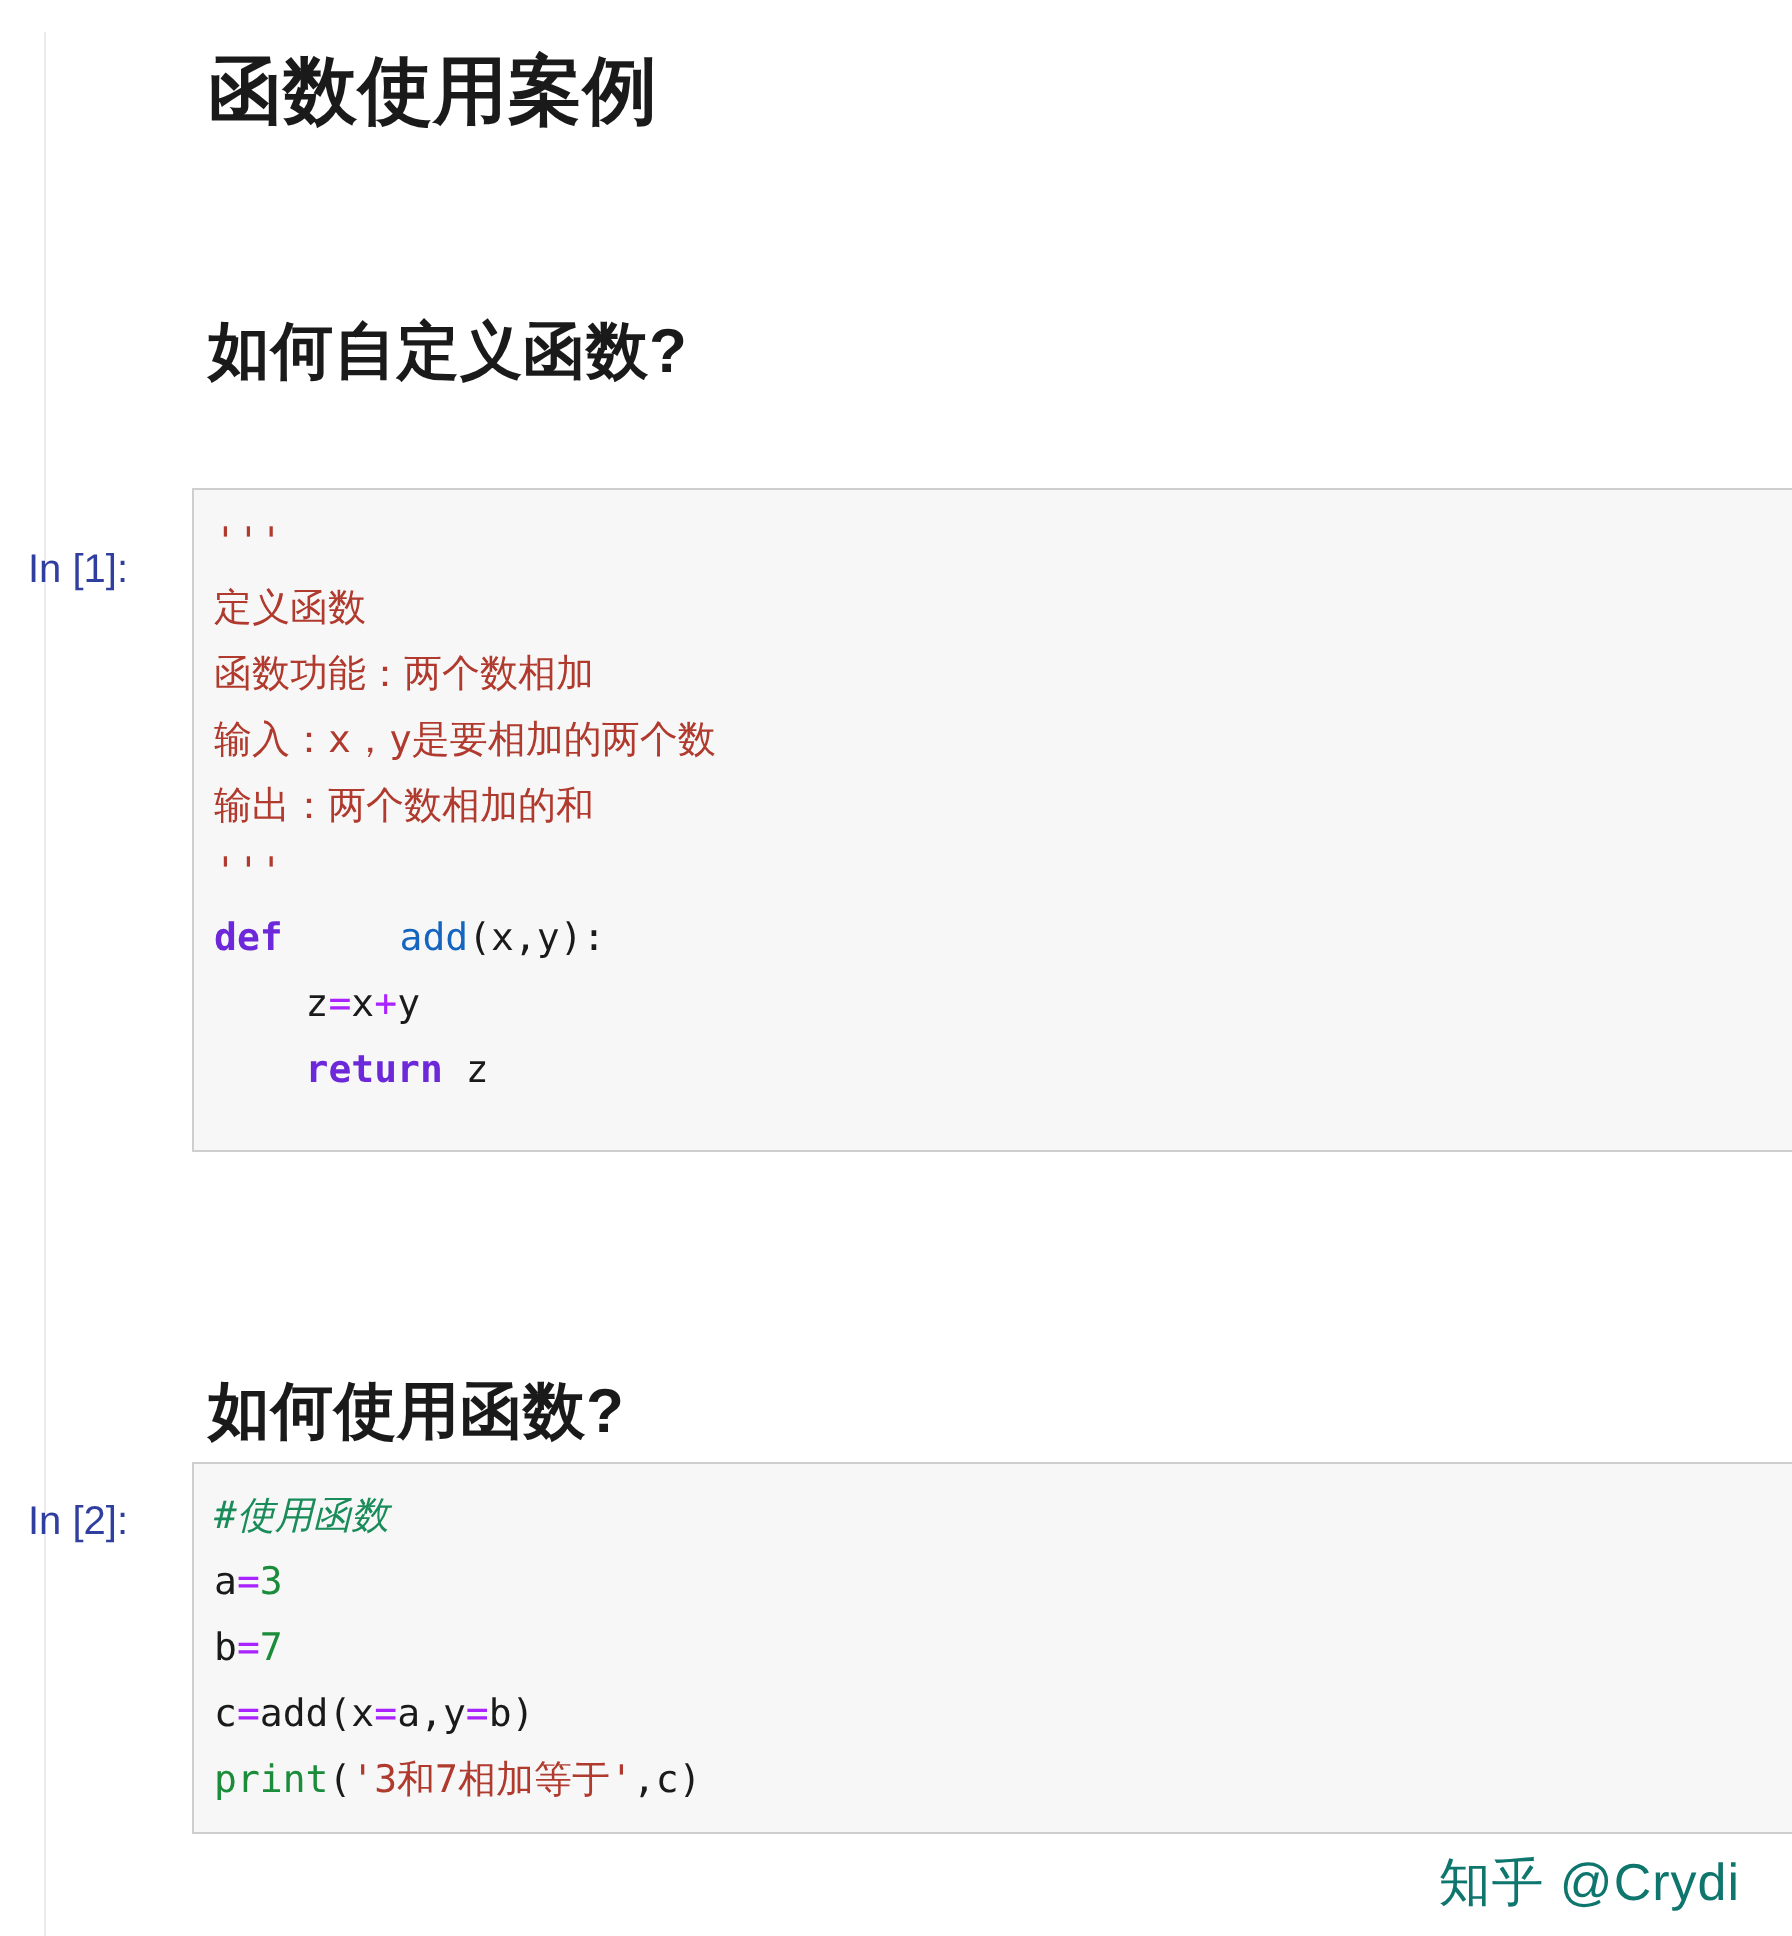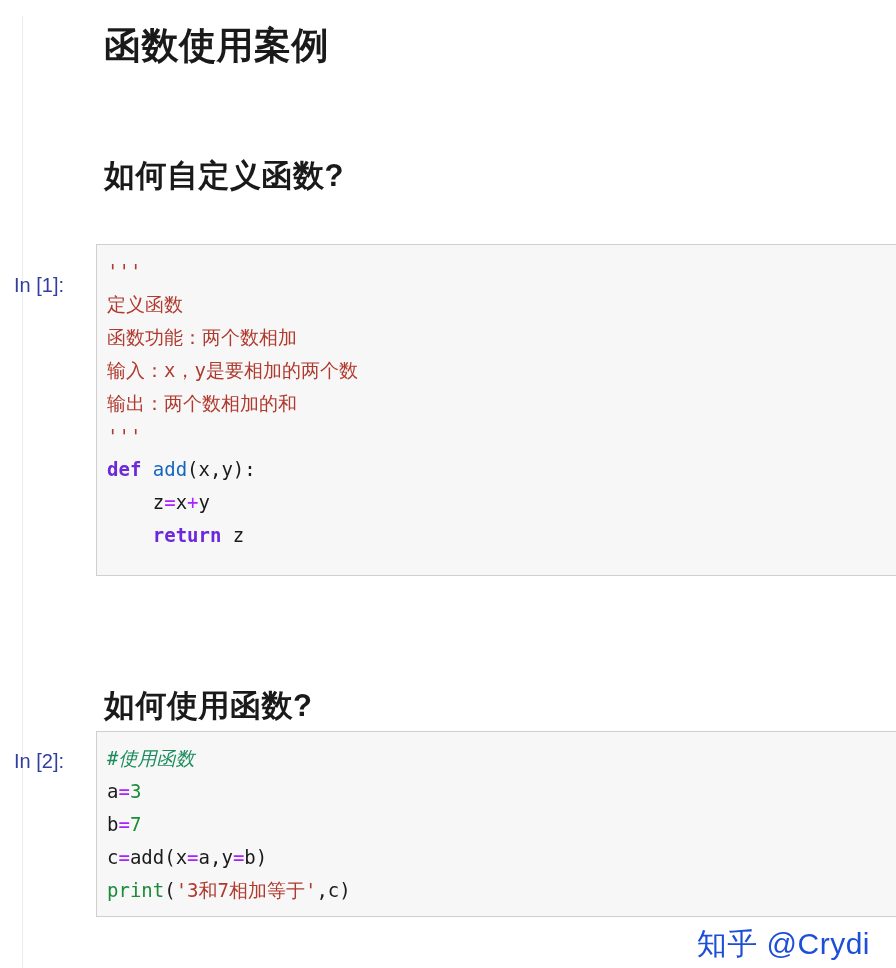--- a/index.html
+++ b/index.html
@@ -83,21 +83,21 @@
   pre.code {
     margin: 0;
     font-family: "DejaVu Sans Mono", monospace;
     font-size: 19px;
     line-height: 33px;
     color: #1a1a1a;
     white-space: pre;
   }
   .cn { color: #b03a2e; }          
   .kw { color: #6d28d9; font-weight: bold; }  
-  .fn { color: #1565c0; }           
+  .fn { color: #1565c0; margin-left: 47px; }           
   .num { color: #1a8c3a; }          
   .op { color: #aa22ff; }           
   .cmt { color: #1a8c5a; font-style: italic; }  
   .str { color: #b03a2e; }
   .builtin { color: #1a8c3a; }
 
   .cell-output {
     position: absolute;
     left: 104px;
     font-family: "DejaVu Sans Mono", monospace;
@@ -105,22 +105,22 @@
     line-height: 28px;
     color: #1a1a1a;
     white-space: pre;
   }
   #out-2 { top: 925px; }
 
   .watermark {
     position: absolute;
     right: 18px;
     top: 908px;
-    font-size: 30px;
-    color: #1d4ed8;
+    font-size: 26px;
+    color: #0f766e;
     font-family: "Liberation Sans", sans-serif;
     letter-spacing: 0.5px;
   }
 </style>
 </head>
 <body>
 
 <div class="notebook">
 
   <div class="left-rule"></div>

